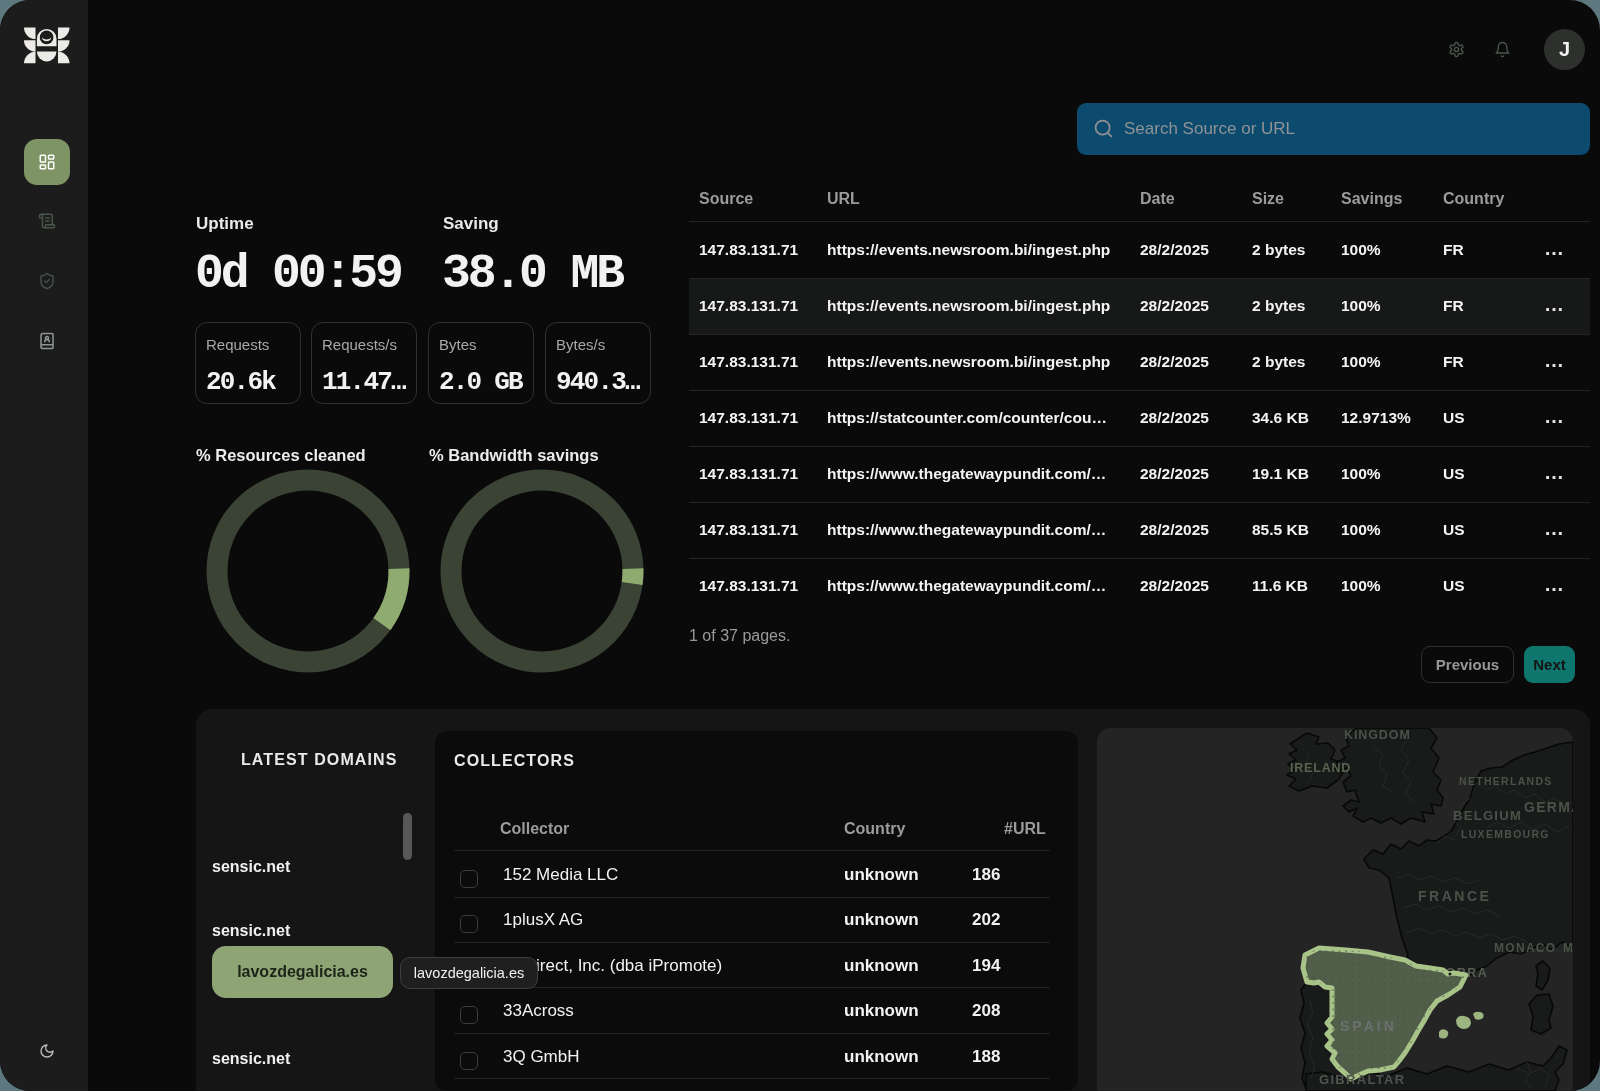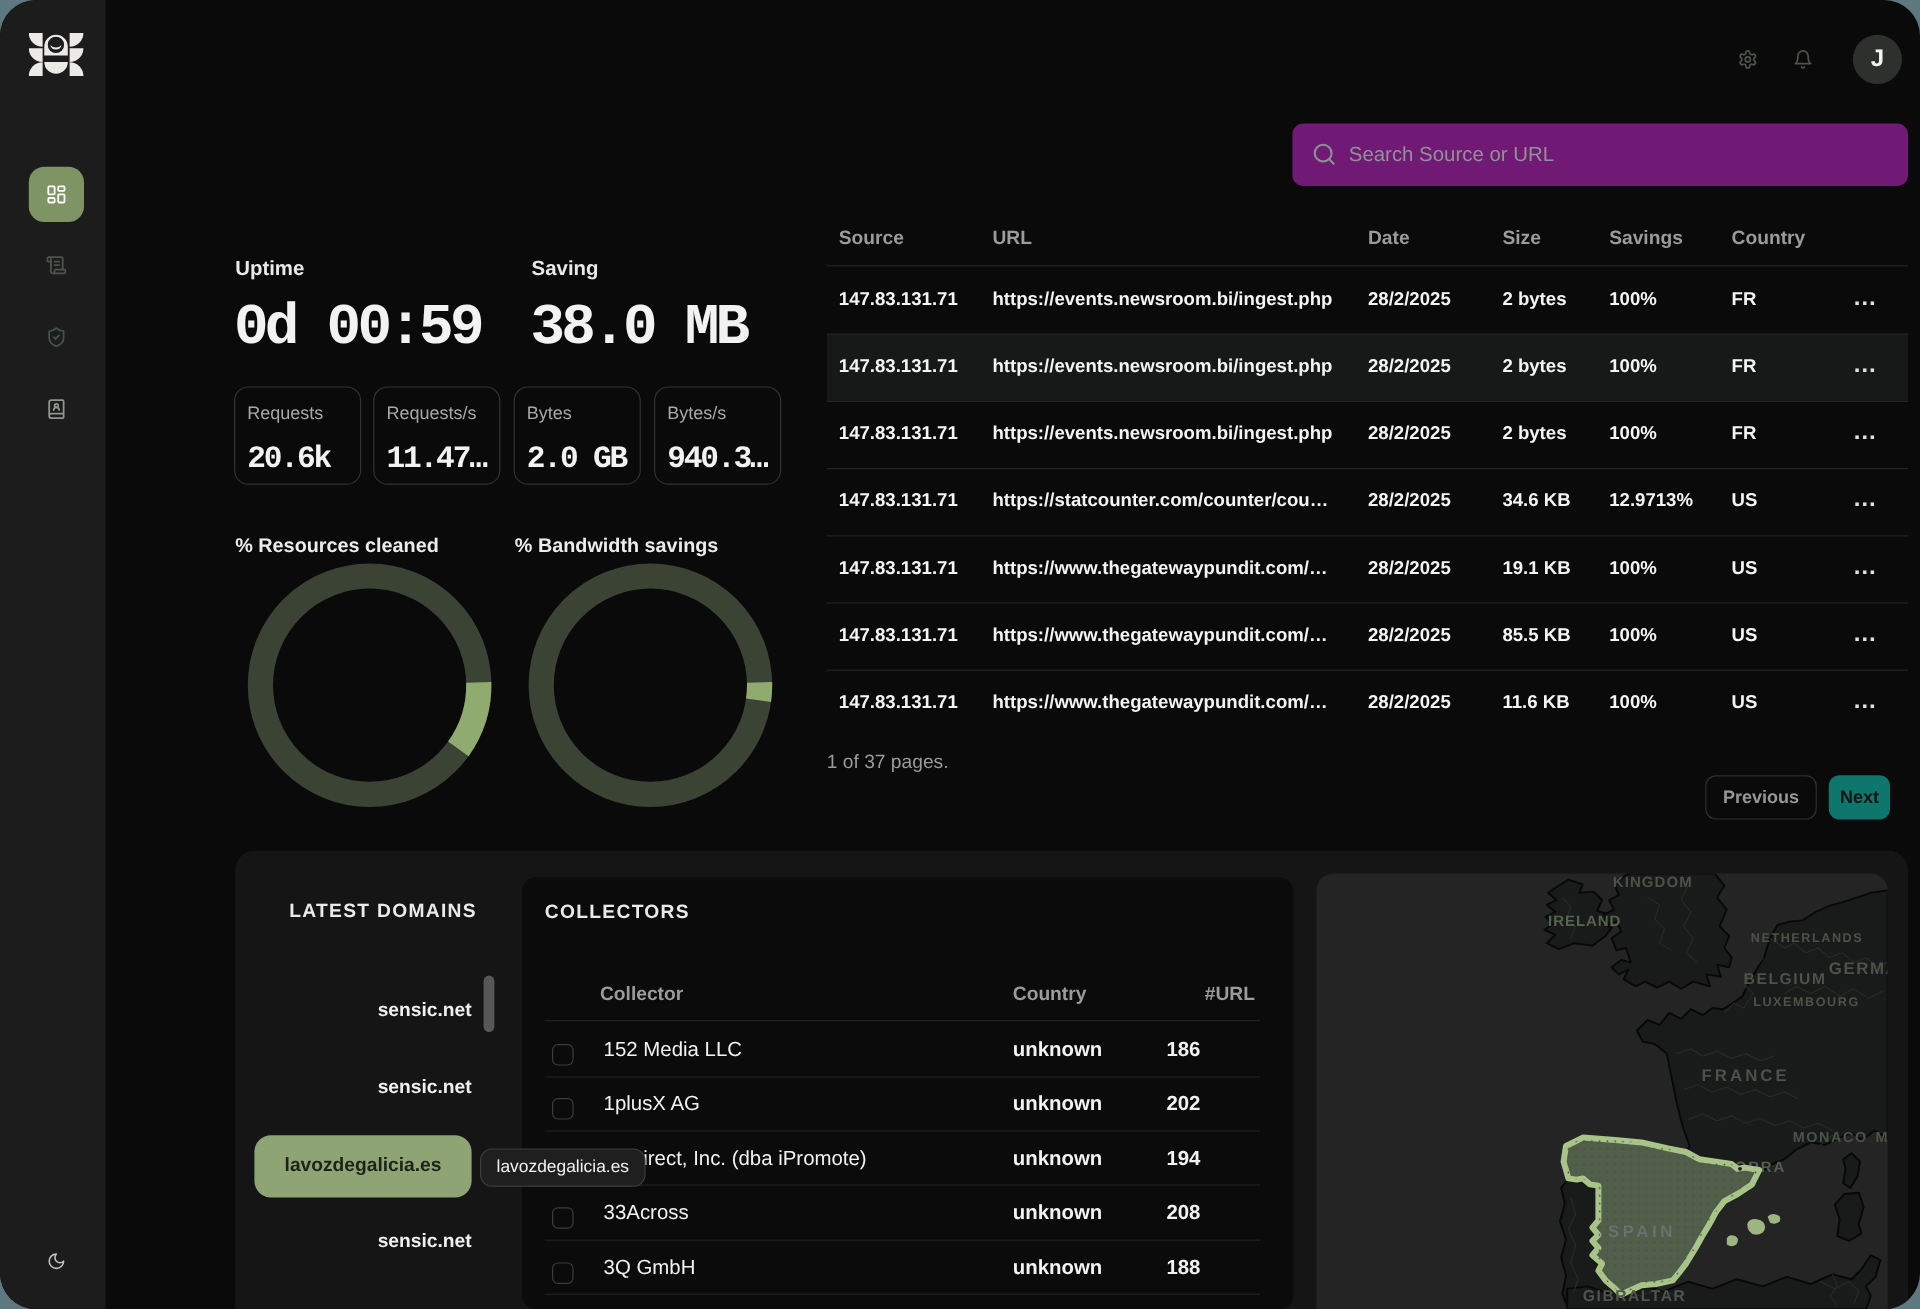--- a/index.html
+++ b/index.html
@@ -6,21 +6,21 @@
   html,body { width:1600px; height:1091px; background:#5d797f; font-family:"Liberation Sans", sans-serif; }
   .app { position:absolute; left:0; top:0; width:1600px; height:1091px; background:#0a0a0b; border-radius:30px; overflow:hidden; }
   .sidebar { position:absolute; left:0; top:0; width:88px; height:1091px; background:#1b1c1b; border-radius:30px 0 0 30px; }
   .abs { position:absolute; }
 
   h1.title { position:absolute; left:196px; top:27px; font-family:"Liberation Mono", monospace; font-weight:bold; color:#ececec; font-size:44px; letter-spacing:-2.6px; }
 
   .navbtn { position:absolute; left:24px; top:139px; width:46px; height:46px; background:#7e9464; border-radius:13px; }
   .avatar { position:absolute; left:1544px; top:29px; width:41px; height:41px; border-radius:50%; background:#2e302e; color:#f2f2f2; font-size:20px; font-weight:bold; text-align:center; line-height:41px; }
 
-  .search { position:absolute; left:1077px; top:103px; width:513px; height:52px; background:#701a75; border-radius:9px; color:#909395; font-size:17px; line-height:52px; }
+  .search { position:absolute; left:1077px; top:103px; width:513px; height:52px; background:#0c4a6e; border-radius:9px; color:#909395; font-size:17px; line-height:52px; }
   .search span { margin-left:47px; }
 
   
   .biglabel { position:absolute; font-size:17px; font-weight:bold; color:#e9e9e9; }
   .bigval { position:absolute; font-family:"Liberation Mono", monospace; font-weight:bold; font-size:48px; letter-spacing:-3.1px; color:#f2f2f2; }
   .statbox { position:absolute; top:322px; width:106px; height:82px; border:1px solid #303131; border-radius:12px; padding:13px 0 0 10px; }
   .statbox .lb { font-size:15px; color:#a8a8a8; }
   .statbox .vl { font-family:"Liberation Mono", monospace; font-weight:bold; font-size:26px; letter-spacing:-1.8px; color:#f2f2f2; margin-top:14px; white-space:nowrap; }
   .donut-title { position:absolute; top:446px; font-size:16.5px; font-weight:bold; color:#ececec; }
 
@@ -33,21 +33,21 @@
   .dots { position:absolute; top:0; height:56px; line-height:52px; color:#e0e0e0; font-size:20px; font-weight:bold; letter-spacing:1px; }
   .pager { position:absolute; left:689px; top:627px; font-size:16px; color:#9a9a9a;text-align:center; }
   .btn-prev { position:absolute; left:1421px; top:646px; width:93px; height:37px; border:1px solid #2e2e2e; border-radius:9px; color:#979797; font-size:15px; font-weight:bold; text-align:center; line-height:36px; }
   .btn-next { position:absolute; left:1524px; top:646px; width:51px; height:37px; background:#0f766e; border-radius:9px; color:#141414; font-size:15px; font-weight:bold; text-align:center; line-height:37px; }
 
   
   .bottom { position:absolute; left:196px; top:709px; width:1394px; height:382px; background:#151515; border-radius:16px 16px 0 0; }
   .collectors { position:absolute; left:239px; top:22px; width:643px; height:360px; background:#0b0b0c; border-radius:12px; }
   .mapcard { position:absolute; left:901px; top:19px; width:476px; height:363px; background:#232423; border-radius:14px 14px 0 0; overflow:hidden; }
   .sect-title { font-size:16px; font-weight:bold; color:#eaeaea; letter-spacing:1.1px; }
-  .domitem { position:absolute; left:16px; width:181px; text-align:right; font-size:16px; font-weight:bold; color:#f0f0f0; }
+  .domitem { position:absolute; left:16px; width:181px; text-align:left; font-size:16px; font-weight:bold; color:#f0f0f0;margin-top:24px; }
   .pill { position:absolute; left:16px; top:237px; width:181px; height:52px; background:#8ea475; border-radius:14px; color:#1c2418; font-size:16px; font-weight:bold; text-align:center; line-height:52px; }
   .scrollbar { position:absolute; left:207px; top:104px; width:9px; height:47px; background:#575757; border-radius:5px; }
   .tooltip { position:absolute; left:204px; top:248px; width:138px; height:32px; background:#1f1f1f; border:1px solid #3e3e3e; border-radius:10px; color:#f1f1f1; font-size:14.5px; line-height:30px; text-align:center; z-index:5; }
   .chead { position:absolute; font-size:16px; font-weight:bold; color:#9b9b9b; }
   .crow-name { position:absolute; left:68px; font-size:17px; font-weight:normal; color:#f2f2f2; }
   .crow-c { position:absolute; left:409px; font-size:17px; font-weight:bold; color:#f2f2f2; }
   .crow-n { position:absolute; left:537px; font-size:17px; font-weight:bold; color:#f2f2f2; }
   .cline { position:absolute; left:19px; width:596px; height:1px; background:#222222; }
   .cbox { position:absolute; left:25px; width:18px; height:18px; border:1.5px solid #3c3c3c; border-radius:5px; background:transparent; }
 </style>

